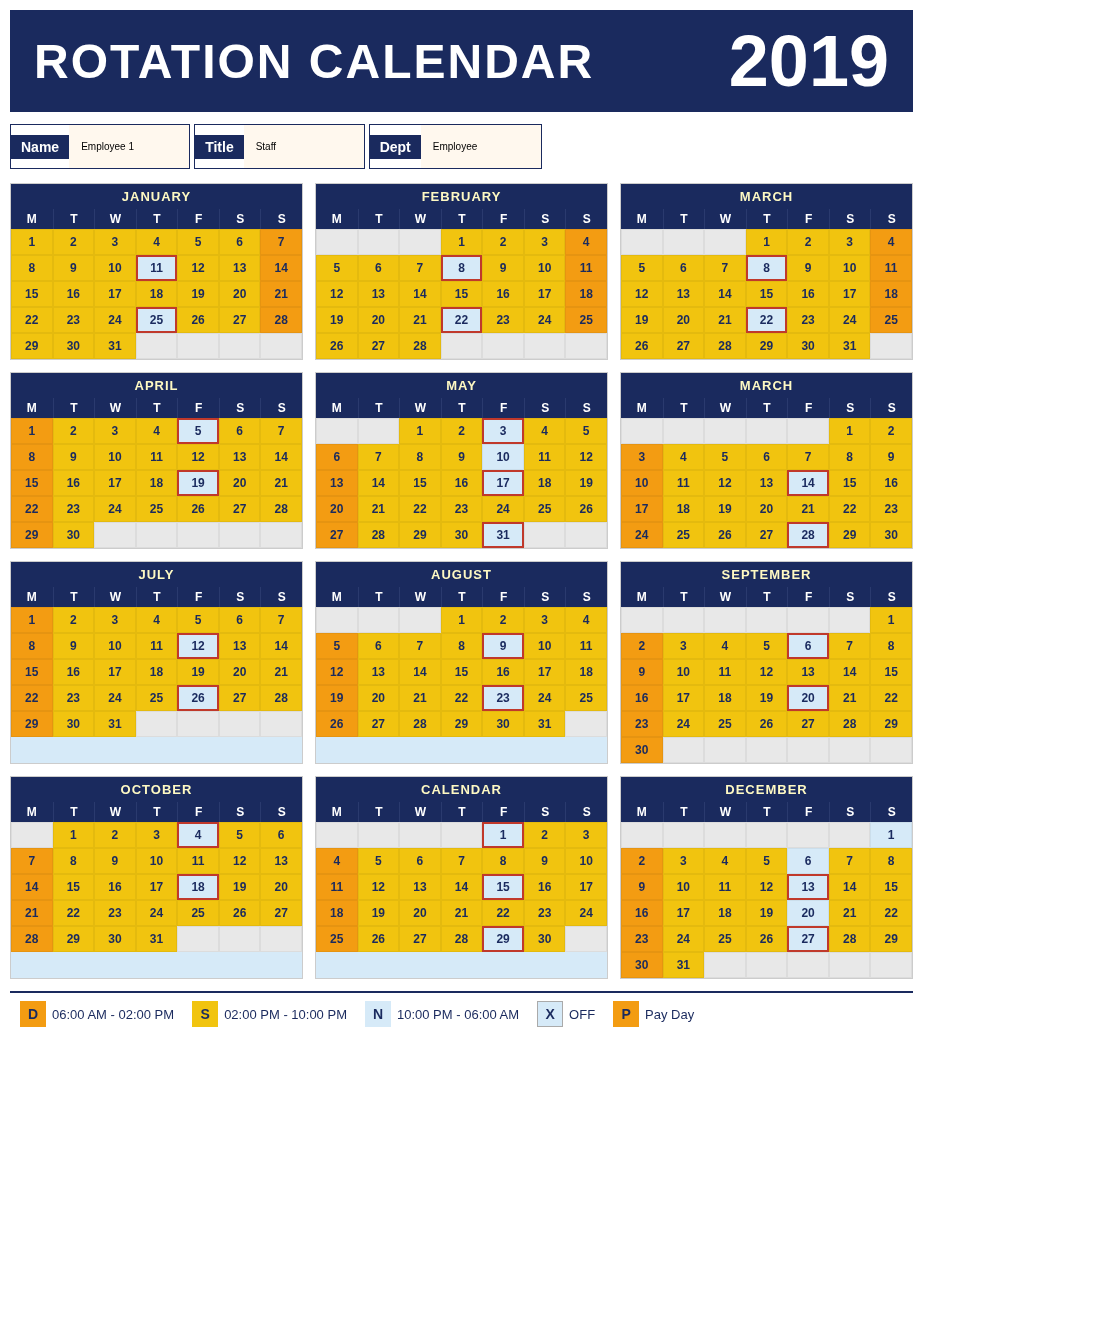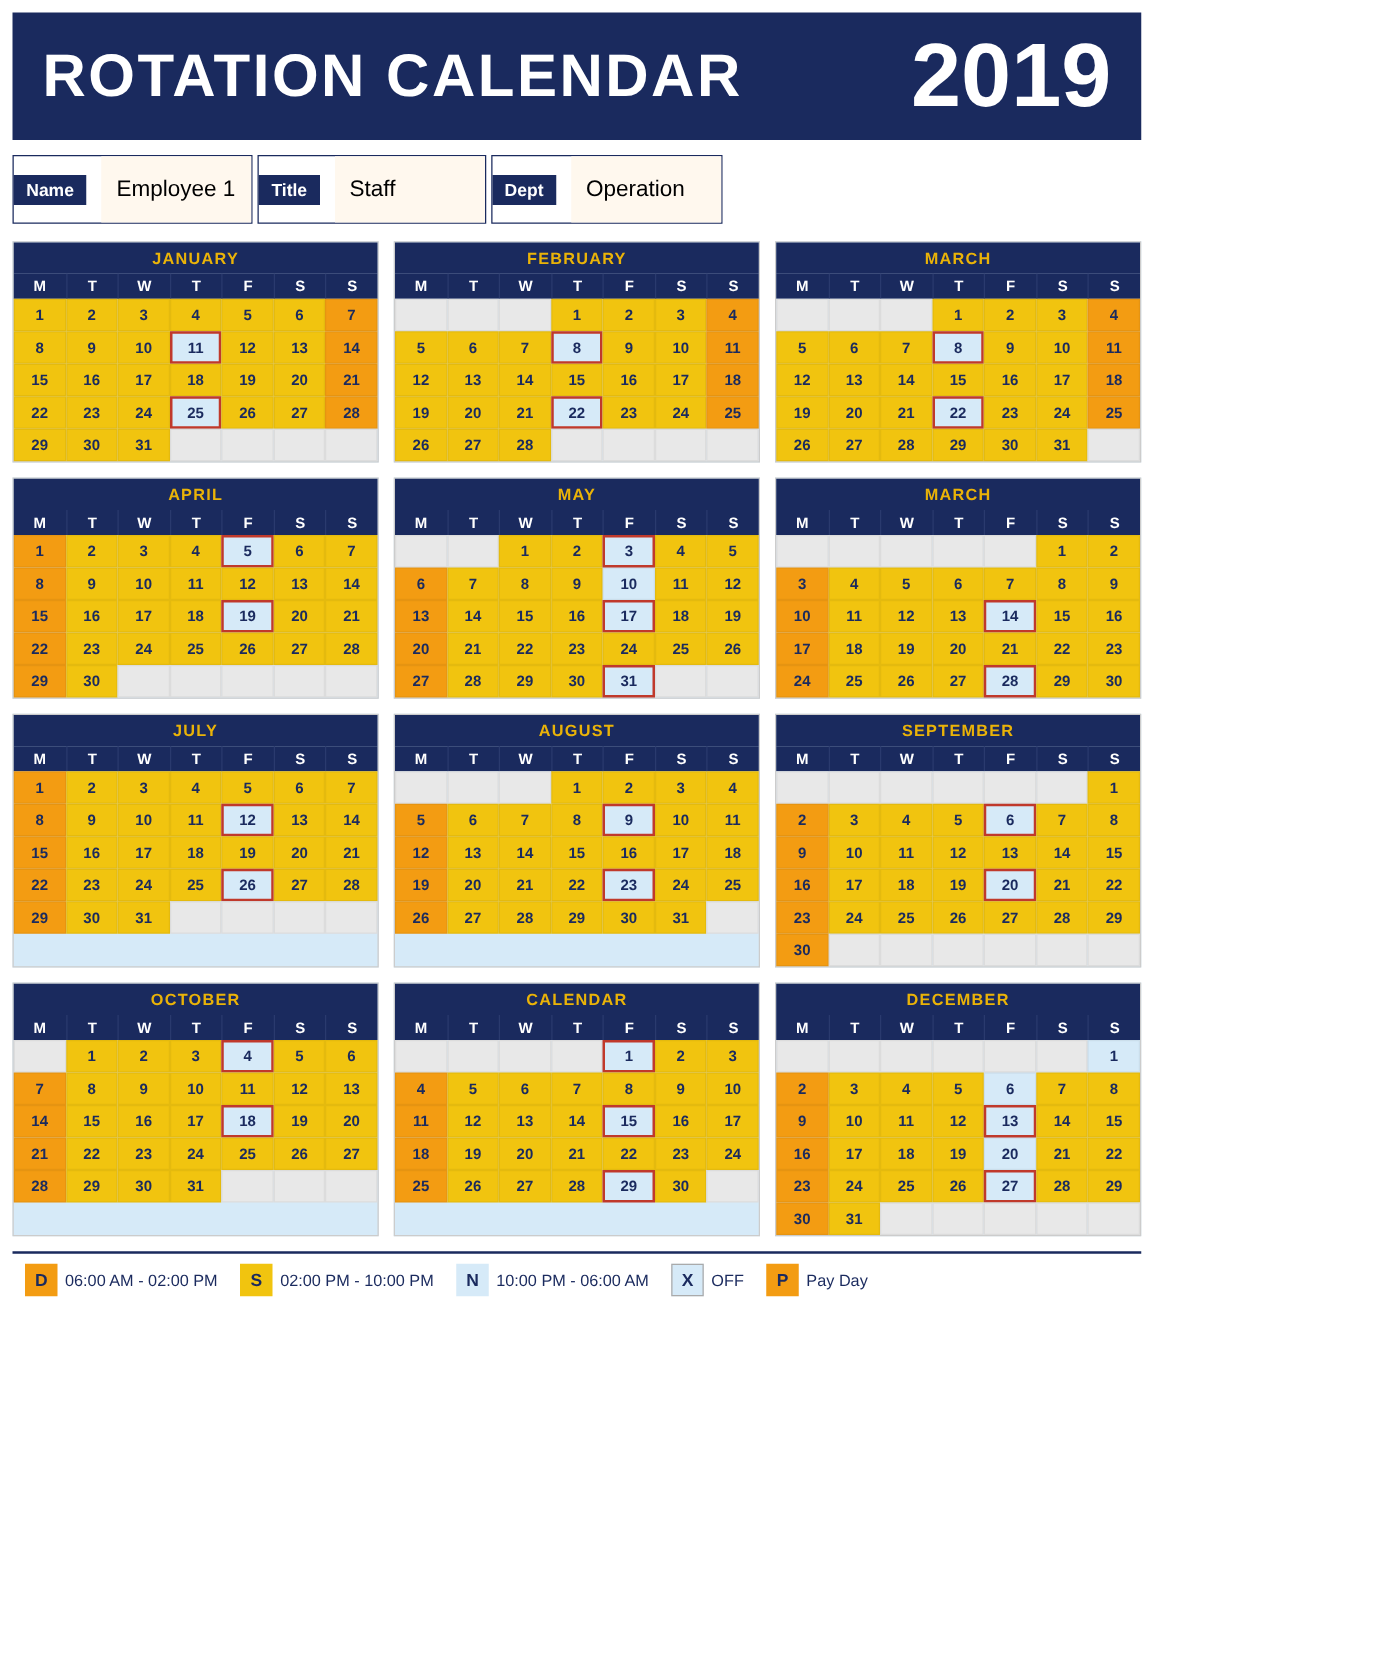--- a/index.html
+++ b/index.html
@@ -50,38 +50,37 @@
     .info-label {
       background: #1a2a5e;
       color: #fff;
       font-weight: bold;
       font-size: 14px;
       padding: 4px 10px;
     }
     .info-value {
       background: #fff8ee;
       padding: 16px 12px;
-      font-size: 18px;
+      font-size: 10px;
       min-width: 120px;
-      margin-left: 12px;
     }
     
     .calendars-grid {
       display: grid;
       grid-template-columns: repeat(3, 1fr);
       gap: 12px;
       margin-bottom: 12px;
     }
     .month-calendar {
       border: 1px solid #ccc;
       background: #d6eaf8;
     }
     .month-header {
       background: #1a2a5e;
-      color: #eab308;
+      color: #fef9c3;
       text-align: center;
       font-weight: bold;
       font-size: 13px;
       padding: 5px 0;
       letter-spacing: 1px;
     }
     .day-headers {
       display: grid;
       grid-template-columns: repeat(7, 1fr);
       background: #1a2a5e;
@@ -166,21 +165,21 @@
     <div class="info-field">
       <div class="info-label">Name</div>
       <div class="info-value">Employee 1</div>
     </div>
     <div class="info-field">
       <div class="info-label">Title</div>
       <div class="info-value">Staff</div>
     </div>
     <div class="info-field">
       <div class="info-label">Dept</div>
-      <div class="info-value">Operation</div>
+      <div class="info-value">Employee</div>
     </div>
   </div>
 
   <div class="calendars-grid" id="calendars-grid">
   <div class="month-calendar">
         <div class="month-header">JANUARY</div>
         <div class="day-headers">
           <div class="day-header">M</div>
           <div class="day-header">T</div>
           <div class="day-header">W</div>

